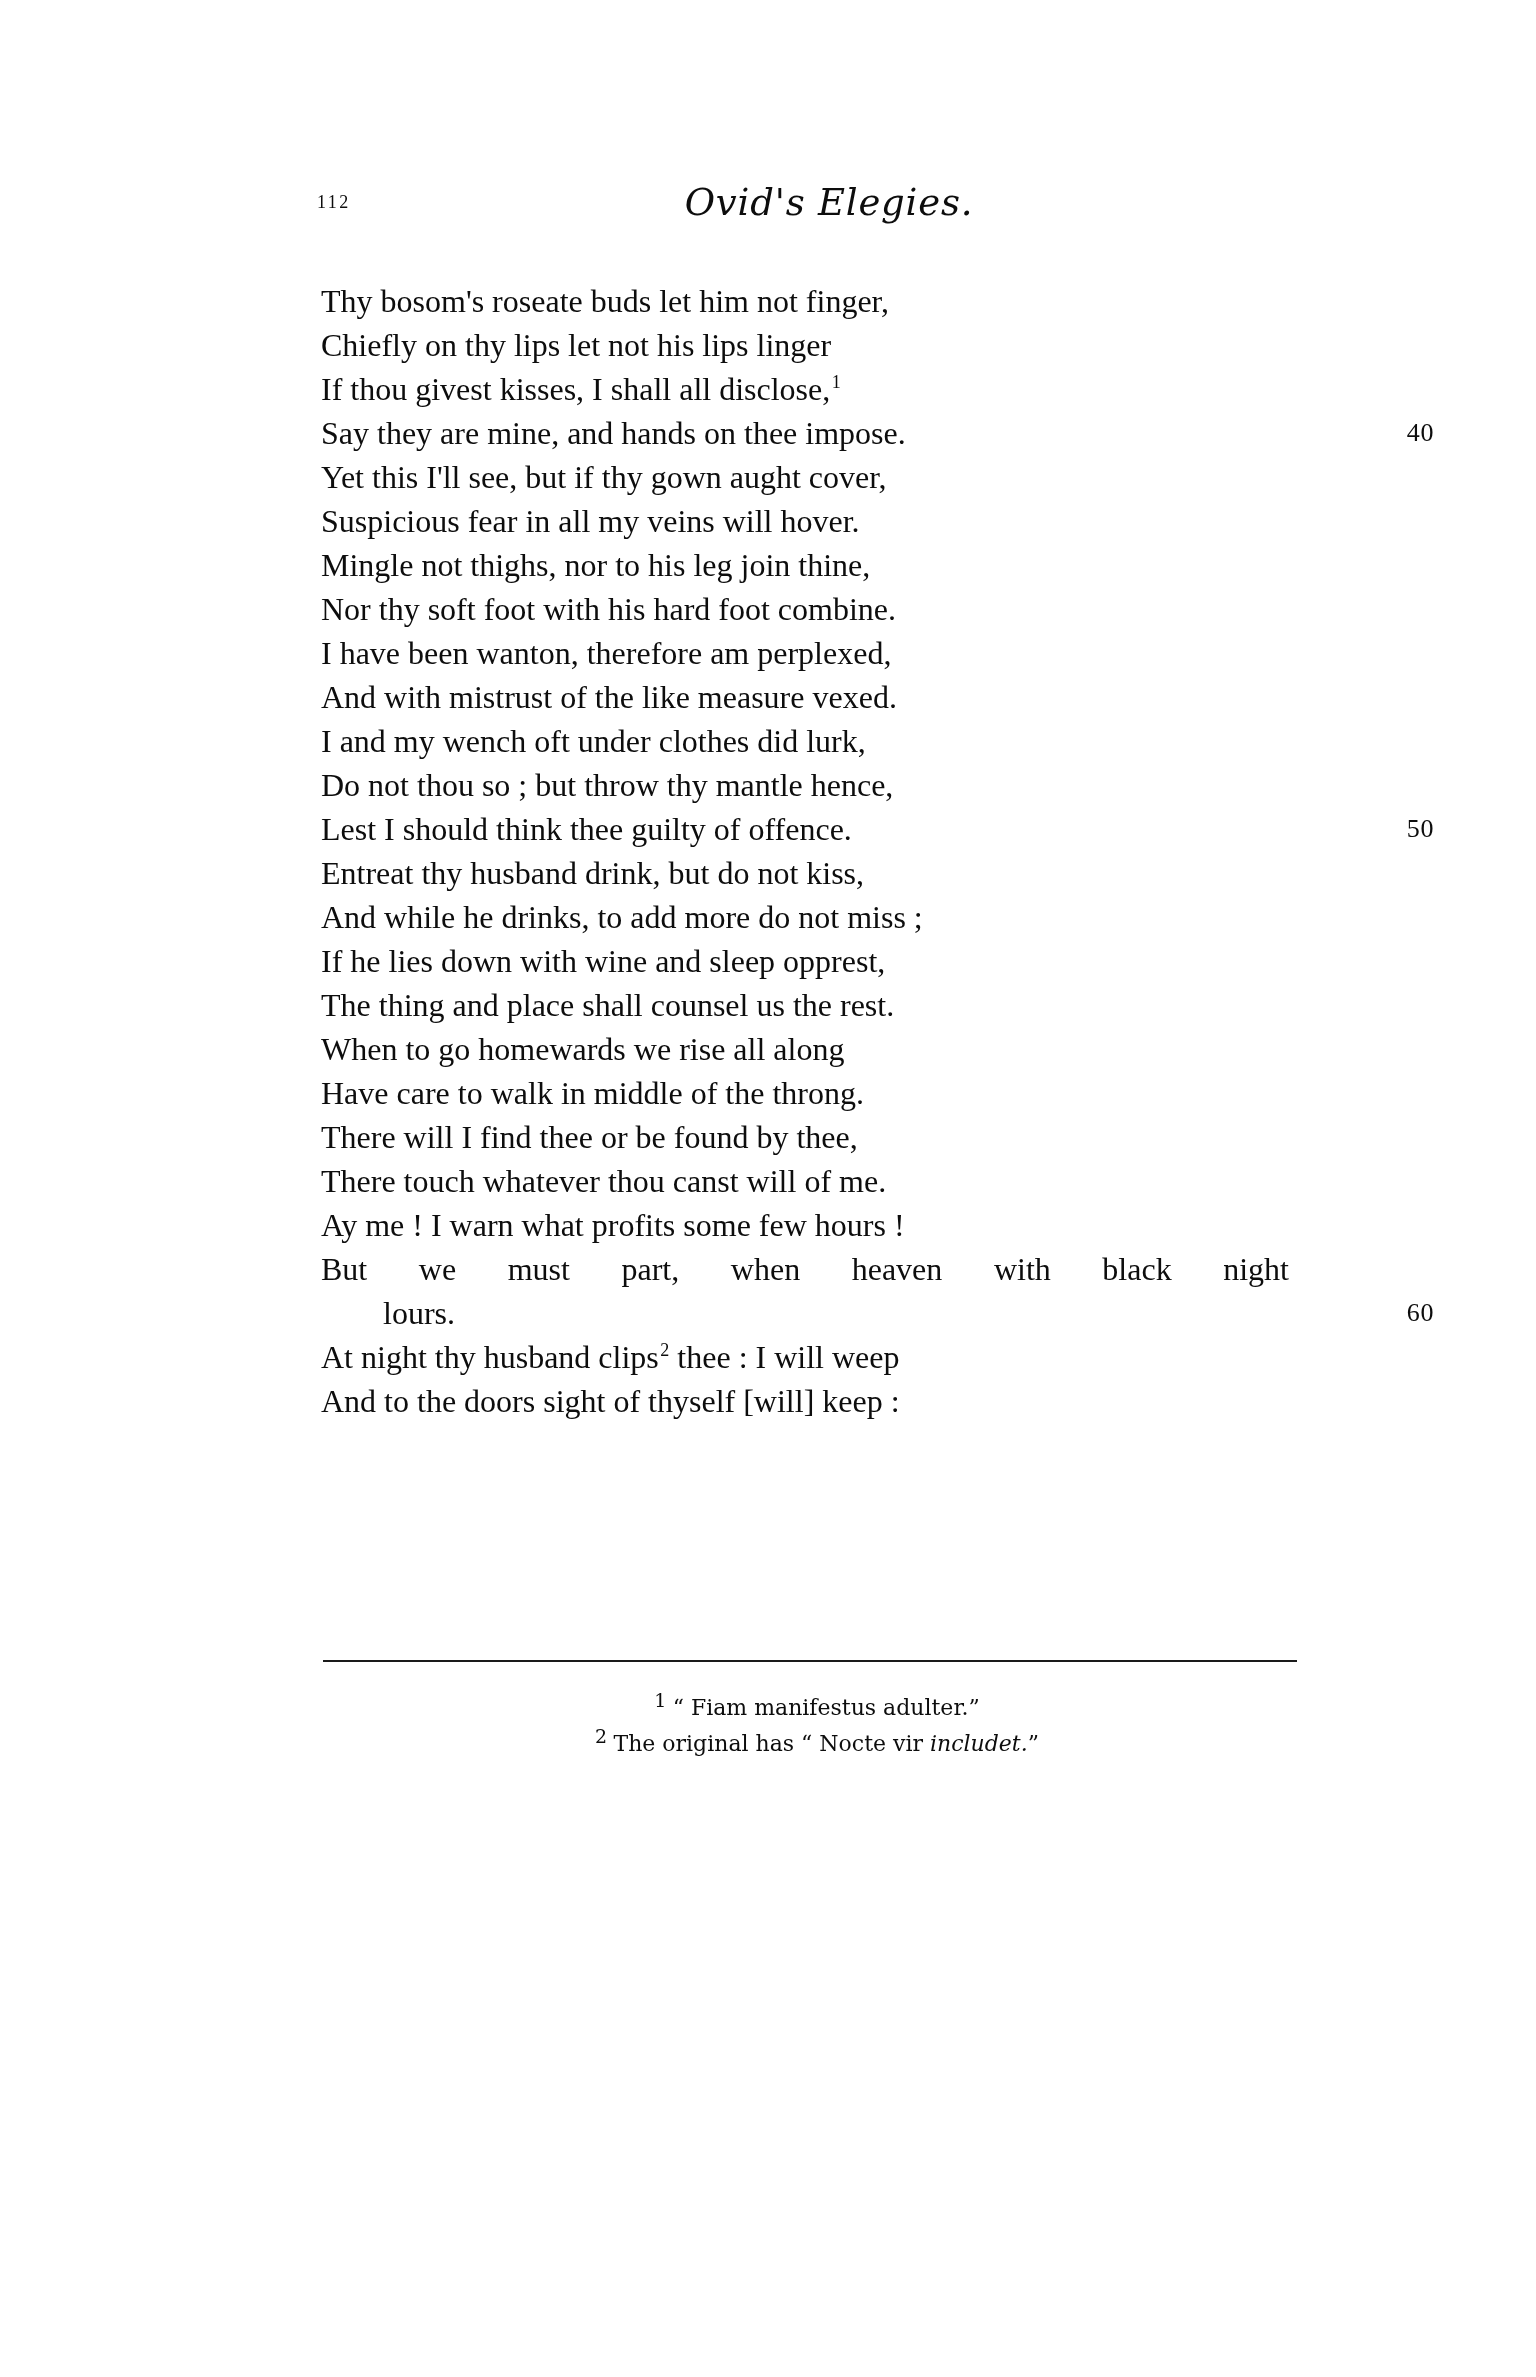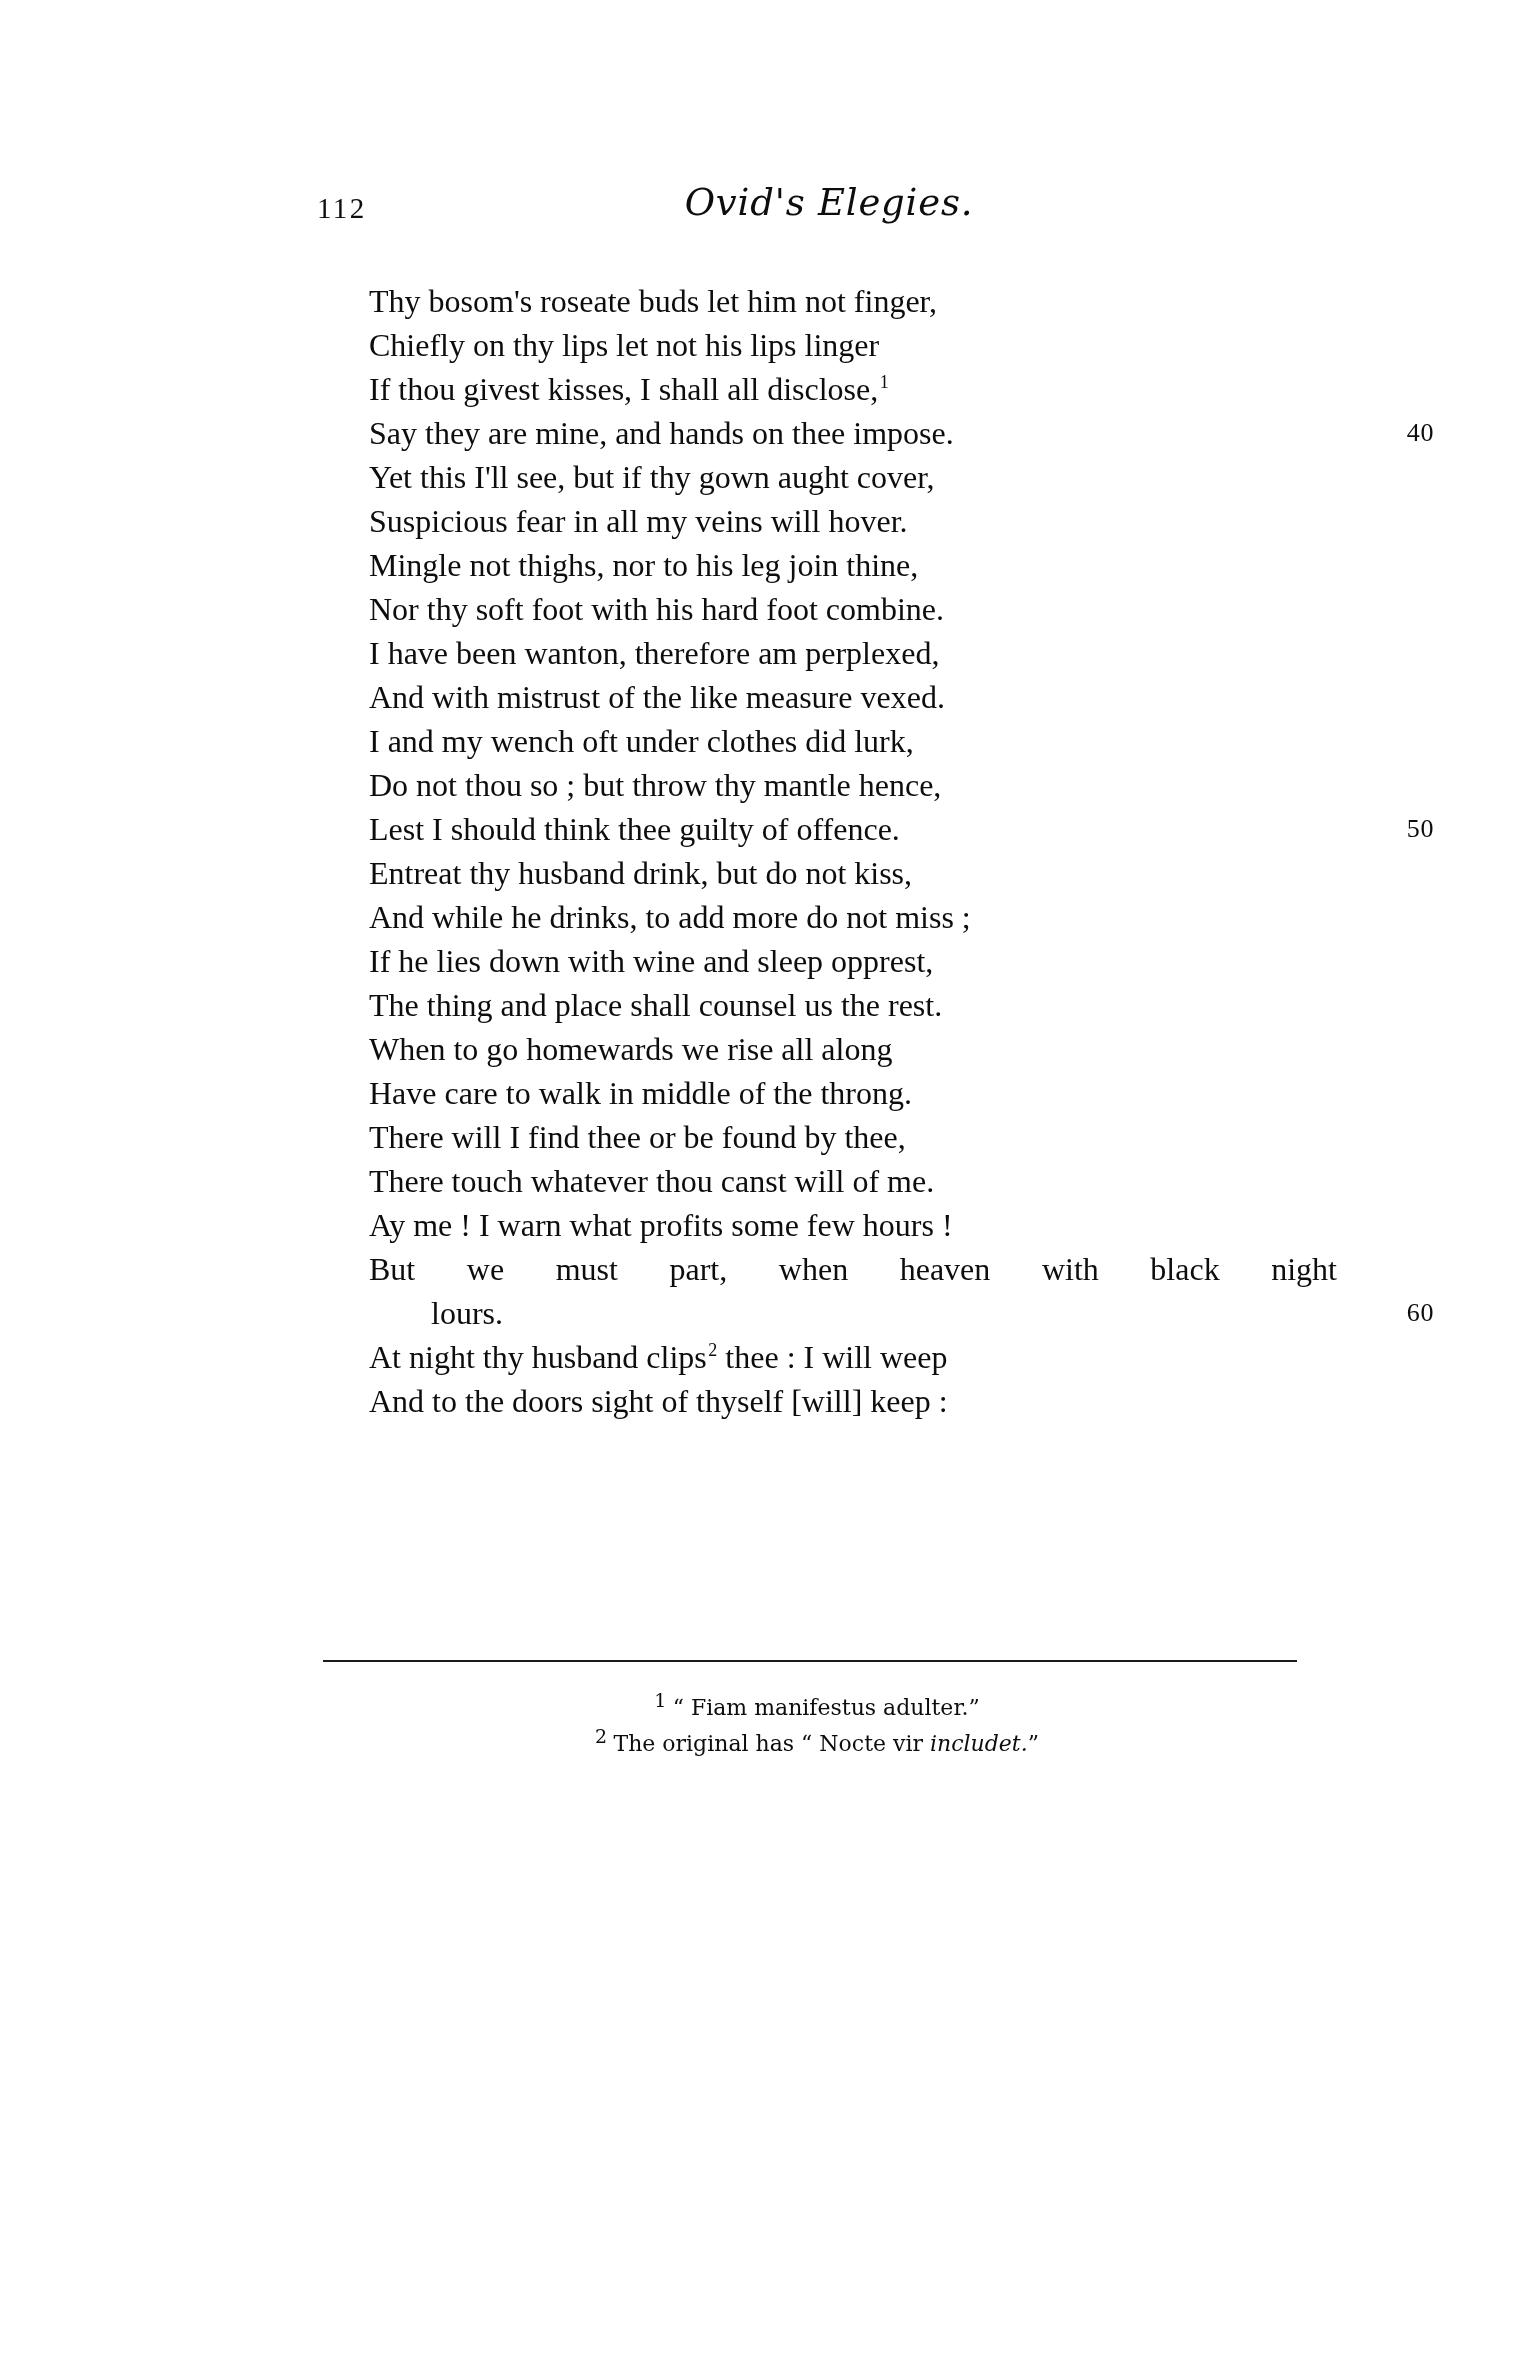--- a/index.html
+++ b/index.html
@@ -26,21 +26,21 @@
     position: absolute;
     top: 181px;
     left: 317px;
     width: 976px;
     height: 48px;
   }
   .folio {
     position: absolute;
     left: 0;
     top: 11px;
-    font-size: 29px;
+    font-size: 18px;
     letter-spacing: 2.4px;
     font-family: "Liberation Serif", serif;
   }
   .running-title {
     position: absolute;
     left: 0;
     width: 976px;
     top: 0;
     text-align: center;
     font-size: 37px;
@@ -57,21 +57,20 @@
     top: 279px;
     left: 321px;
     width: 976px;
   }
   .line {
     position: relative;
     height: 44px;
     font-size: 32px;
     line-height: 44px;
     white-space: nowrap;
-    margin-left: 48px;
   }
   .line .txt {
     display: inline;
   }
   .line.justified {
     white-space: normal;
     text-align: justify;
     text-align-last: justify;
     width: 968px;
   }

